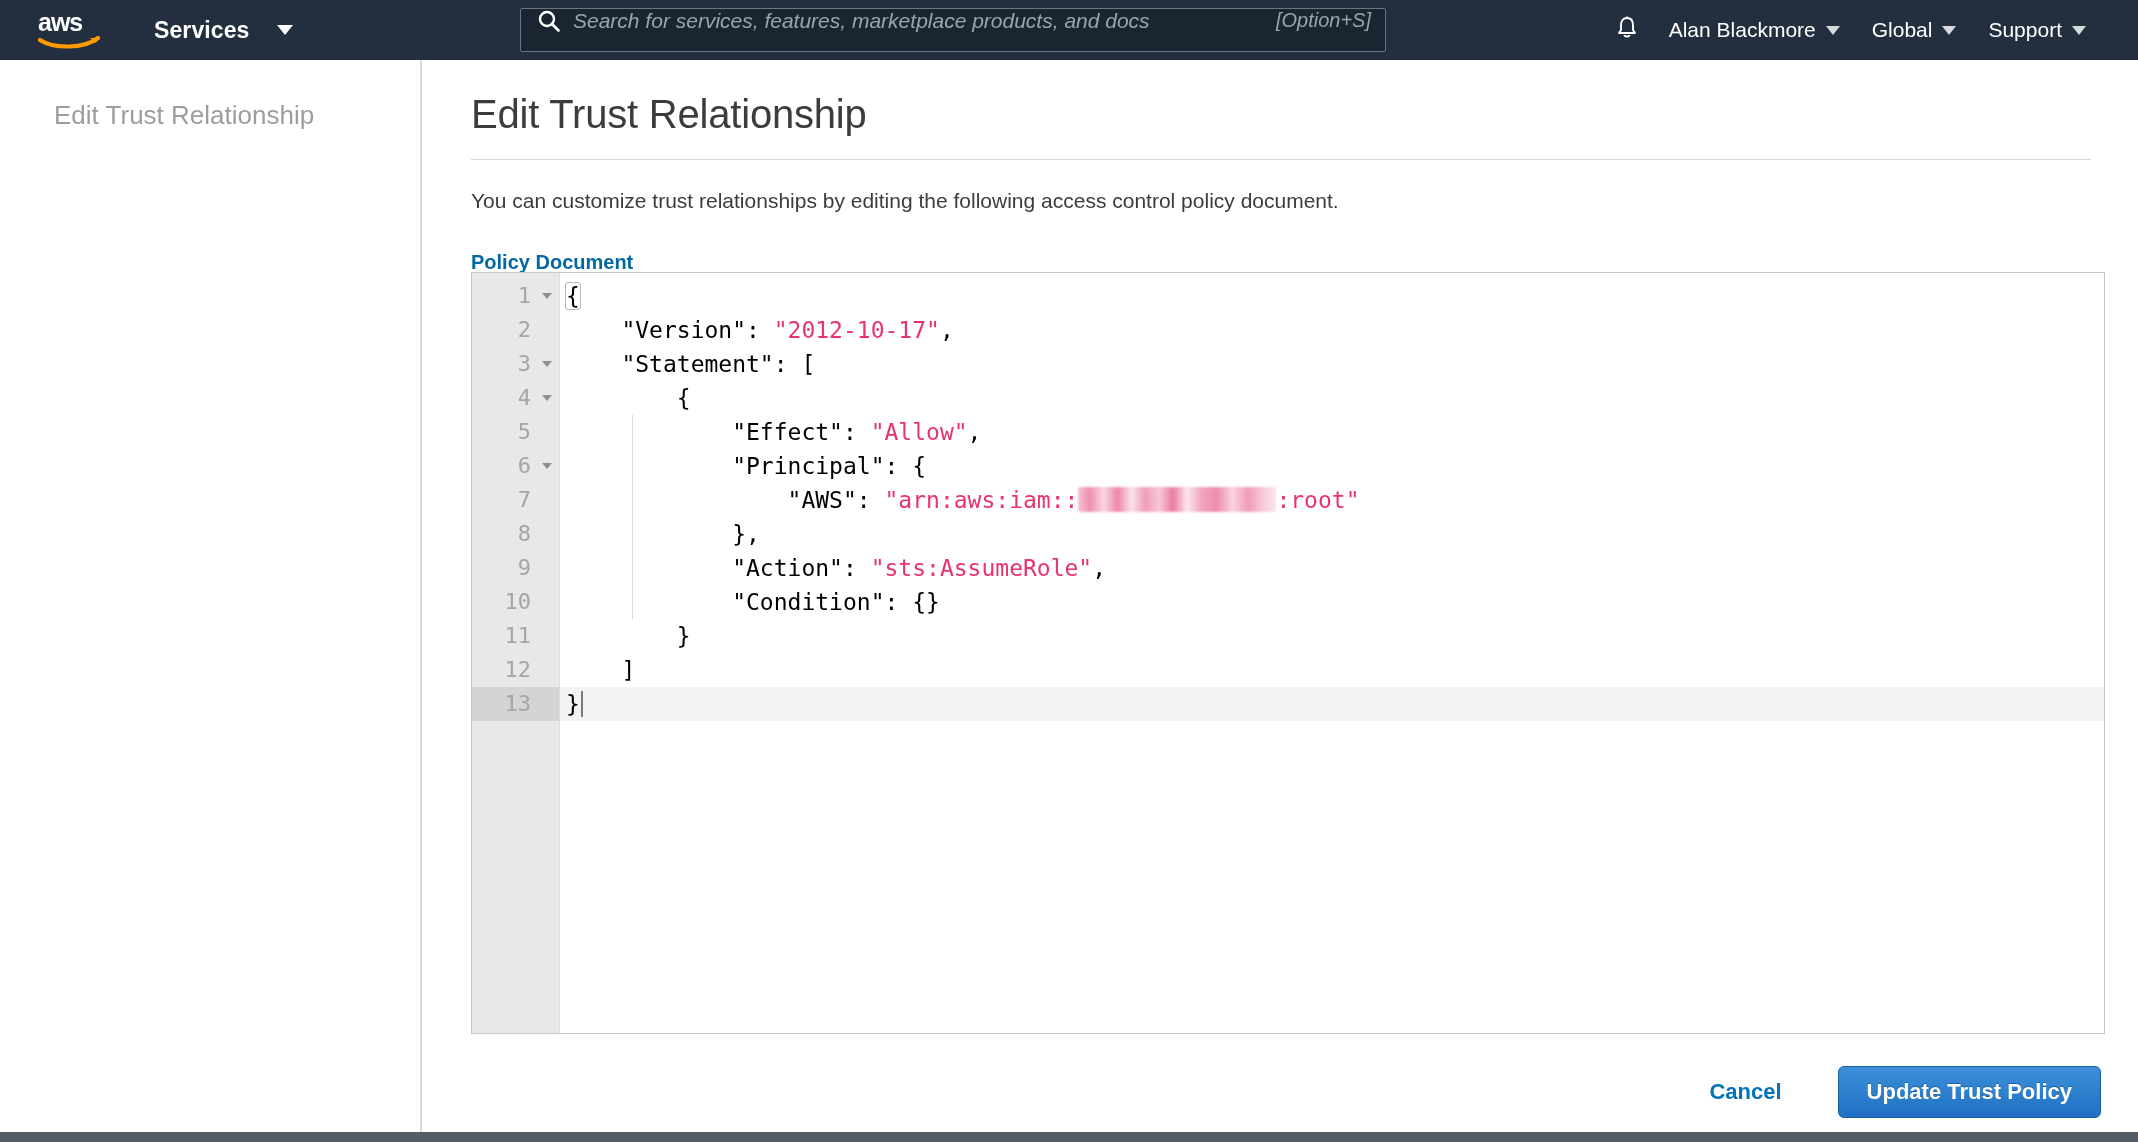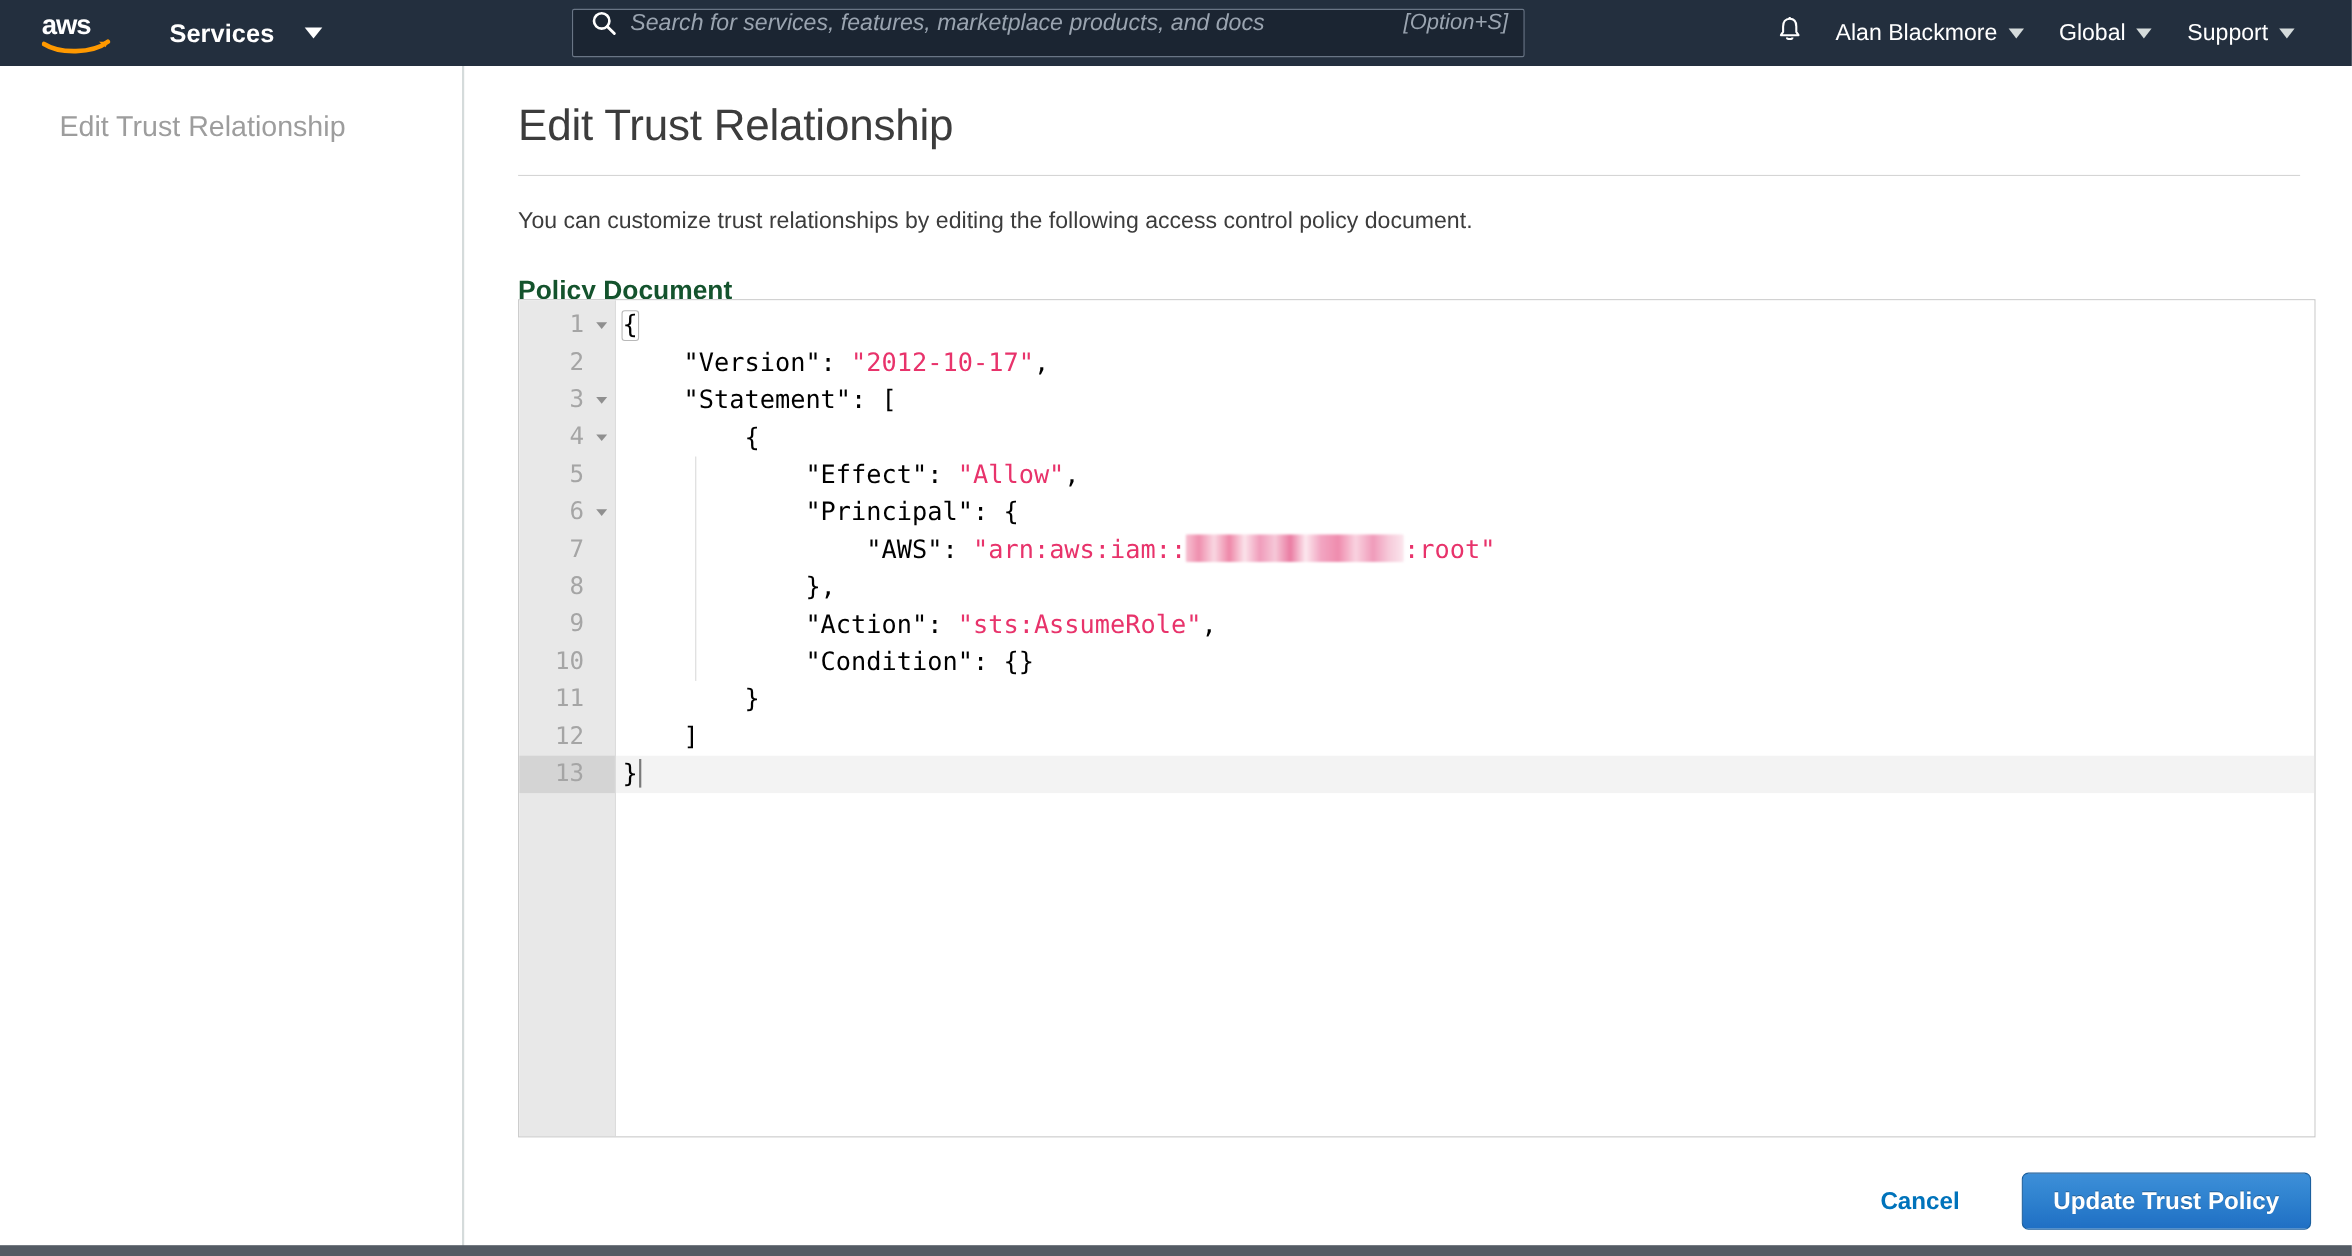--- a/index.html
+++ b/index.html
@@ -152,23 +152,23 @@
     height: 1px;
     background: #d5d5d5;
   }
   .page-desc {
     margin: 29px 0 0 47px;
     font-size: 21px;
     color: #3c3c3c;
   }
   .field-label {
     margin: 38px 0 0 47px;
-    font-size: 24px;
+    font-size: 20px;
     font-weight: bold;
-    color: #14532d;
+    color: #0369a1;
   }
 
   
   .editor {
     position: absolute;
     left: 47px;
     top: 212px;
     width: 1634px;
     height: 762px;
     border: 1px solid #c8c8c8;

